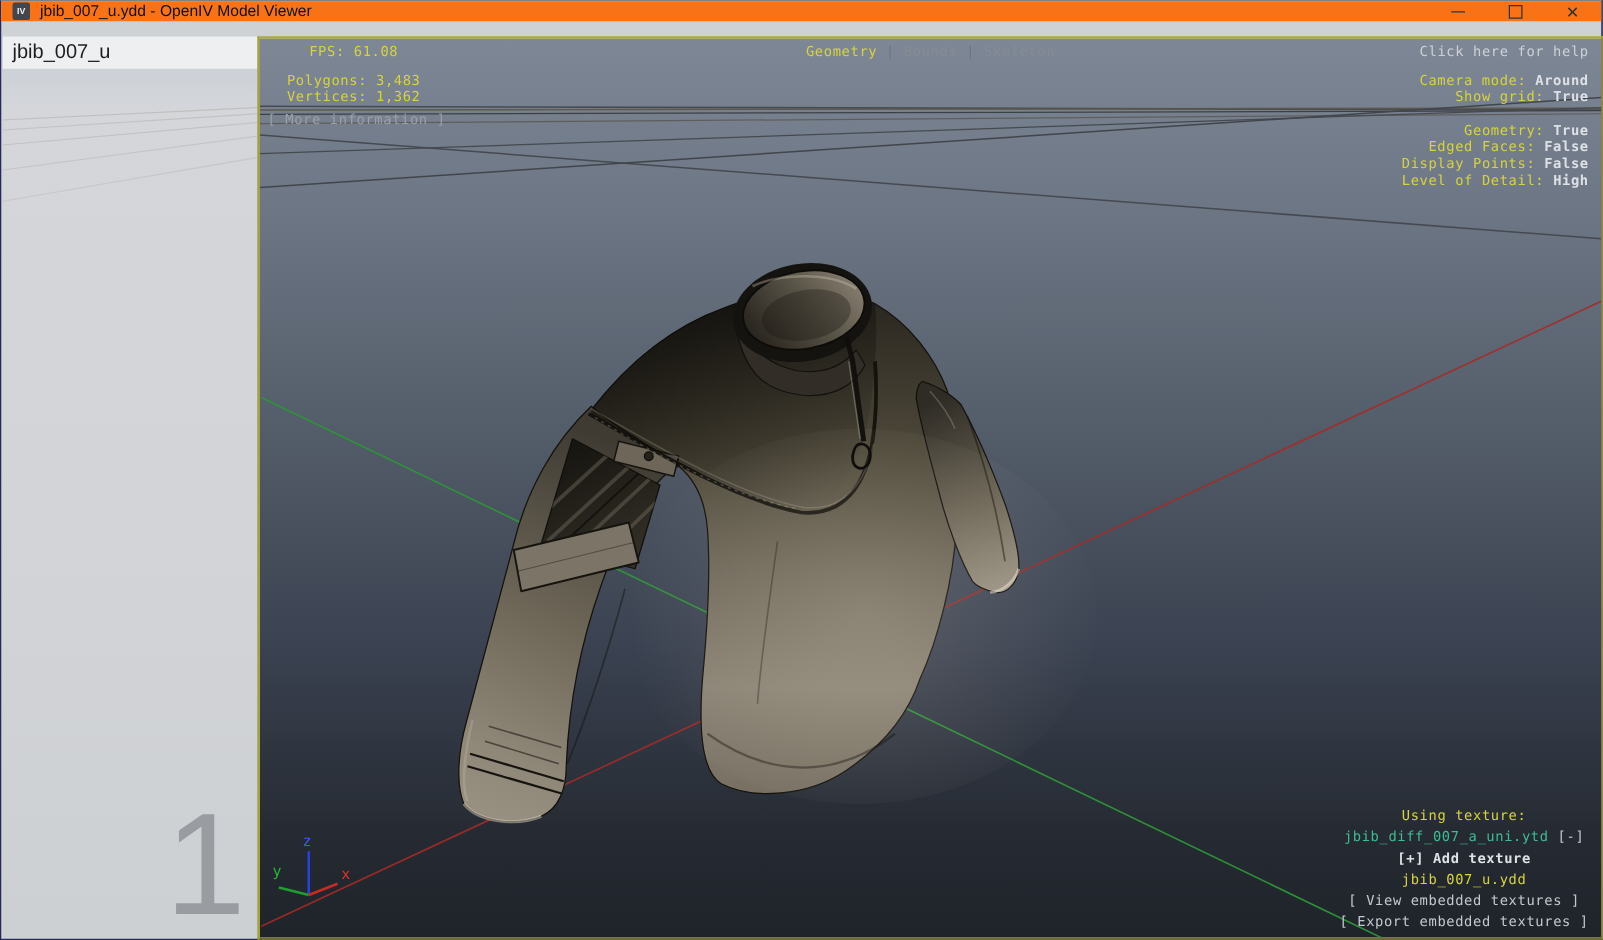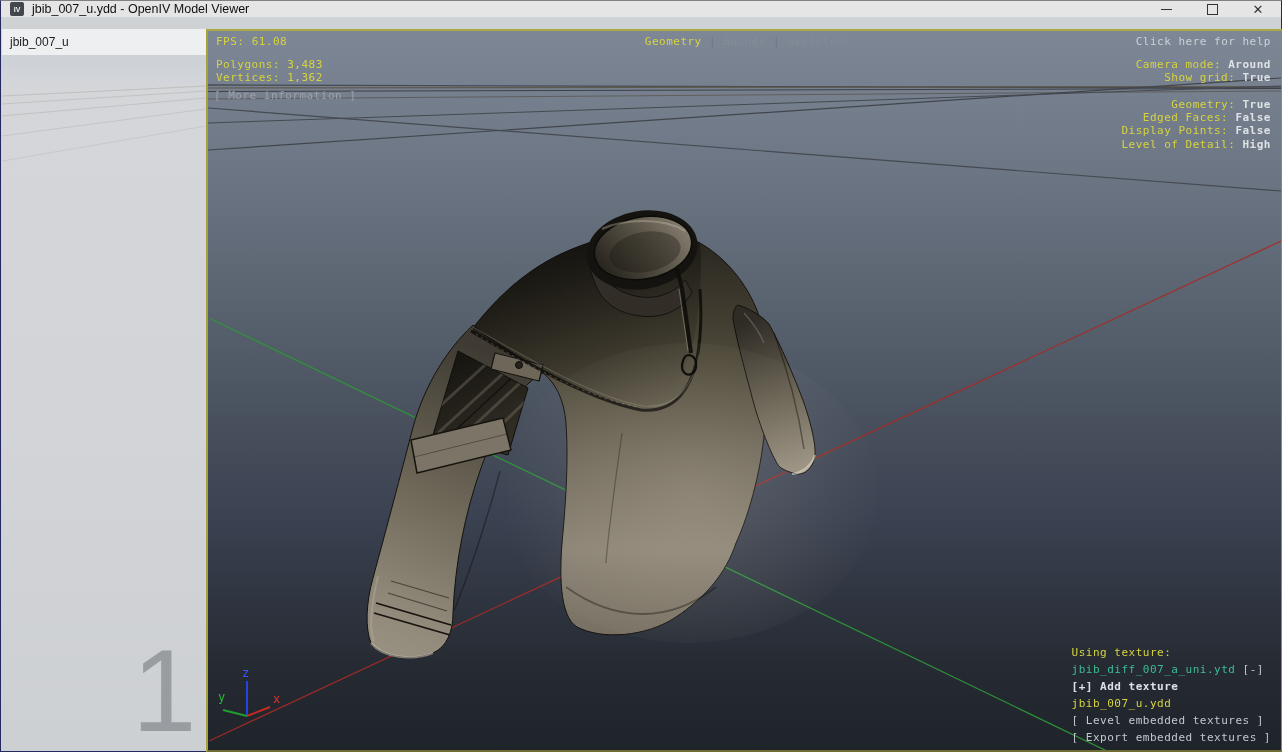--- a/index.html
+++ b/index.html
@@ -1,60 +1,60 @@
 <!DOCTYPE html>
 <html><head>
 <meta charset="utf-8">
 <style>
   html,body{margin:0;padding:0;width:1282px;height:752px;overflow:hidden;
     font-family:"Liberation Sans",sans-serif;background:#000;}
   .window{position:absolute;inset:0;width:1282px;height:752px;background:#cfd2d5;
     border:1px solid #25285e;border-top:1px solid #7d8287;box-sizing:border-box;}
   
-  .titlebar{position:absolute;left:0;top:0;right:0;height:16px;background:#e5e5e5;
+  .titlebar{position:absolute;left:0;top:0;right:0;height:16px;background:#f97316;
     display:flex;align-items:center;}
   .app-icon{width:14px;height:14px;margin-left:9px;background:#43464d;border-radius:2px;
     color:#f0f0f0;font-size:7px;font-weight:bold;display:flex;align-items:center;justify-content:center;}
   .title-text{margin-left:8px;font-size:12.5px;color:#101010;}
   .tb-spacer{flex:1;}
   .tb-btn{width:46px;height:28px;display:flex;align-items:center;justify-content:center;color:#222;}
   .glyph-min{width:11px;height:1px;background:#333;display:block;}
   .glyph-max{width:9px;height:9px;border:1px solid #333;display:block;}
   .glyph-close{font-size:13px;line-height:1;color:#333;}
   
   .sidebar{position:absolute;left:1px;top:28px;width:204px;bottom:1px;
     background:linear-gradient(180deg,#c7ced6 0px,#d4d6da 60px,#d2d4d7 55%,#cdd0d3 100%);
     border-right:1px solid #9aa0a8;overflow:hidden;}
   .mr-header{height:28px;background:linear-gradient(#ccd3db,#bfc8d2);
     border-bottom:1px solid #a9b2bc;display:flex;align-items:center;}
   .mr-checkbox{width:17px;height:17px;background:#fdfdfd;border:2px solid #707479;margin-left:5px;}
   .mr-label{margin-left:10px;font-size:14px;color:#141414;}
   .model-item{height:26px;line-height:26px;background:#edeff1;padding-left:8px;
-    font-size:12px;color:#1d1d1d;}
+    font-size:16px;color:#1d1d1d;}
   .sb-lines{position:absolute;left:0;top:40px;pointer-events:none;}
   .watermark{position:absolute;left:130px;top:604px;font-size:116px;line-height:1;
     color:#999da1;font-weight:400;}
   
   .viewport{position:absolute;left:205px;top:28px;width:1077px;height:724px;box-sizing:border-box;
     border-top:2px solid #aaa942;border-left:2px solid #a3a23d;border-right:2px solid #8f8e3a;
     border-bottom:3px solid #6e6c33;
     background:linear-gradient(180deg,#7e8795 0%,#6e7785 18%,#555e6b 42%,#3a4150 68%,#262b33 88%,#1f232a 100%);}
   .vp-inner{position:absolute;inset:0;}
   .vp-svg{position:absolute;inset:0;}
   .ov{position:absolute;font-family:"DejaVu Sans Mono",monospace;font-size:11px;
     letter-spacing:0.5px;white-space:nowrap;}
   .yellow{color:#d6d33f;}
   .val{color:#dde1e6;font-weight:bold;}
   .dim{color:#868c96;}
   .sep{color:#6f7680;}
   .gray{color:#c3c8cf;}
   .teal{color:#3cbd92;}
   .help{color:#ccd1d8;}
   .moreinfo{color:#9aa0a7;}
-  .r{text-align:left;}
+  .r{text-align:center;}
   .tex-block{line-height:17px;}
 </style>
 </head>
 <body>
 
 <div class="window">
 
   <div class="titlebar">
     <div class="app-icon">IV</div>
     <div class="title-text">jbib_007_u.ydd - OpenIV Model Viewer</div>
@@ -258,19 +258,19 @@
       </div>
 
       <div class="ov r tex-block" style="right:10px;top:613px;">
         <div class="yellow">Using texture:</div>
         <div>
           <span class="teal">jbib_diff_007_a_uni.ytd</span>
           <span class="gray">[-]</span>
         </div>
         <div class="val">[+] Add texture</div>
         <div class="yellow">jbib_007_u.ydd</div>
-        <div class="gray">[ Level embedded textures ]</div>
+        <div class="gray">[ View embedded textures ]</div>
         <div class="gray">[ Export embedded textures ]</div>
       </div>
 
     </div>
   </div>
 </div>
 
 </body></html>

